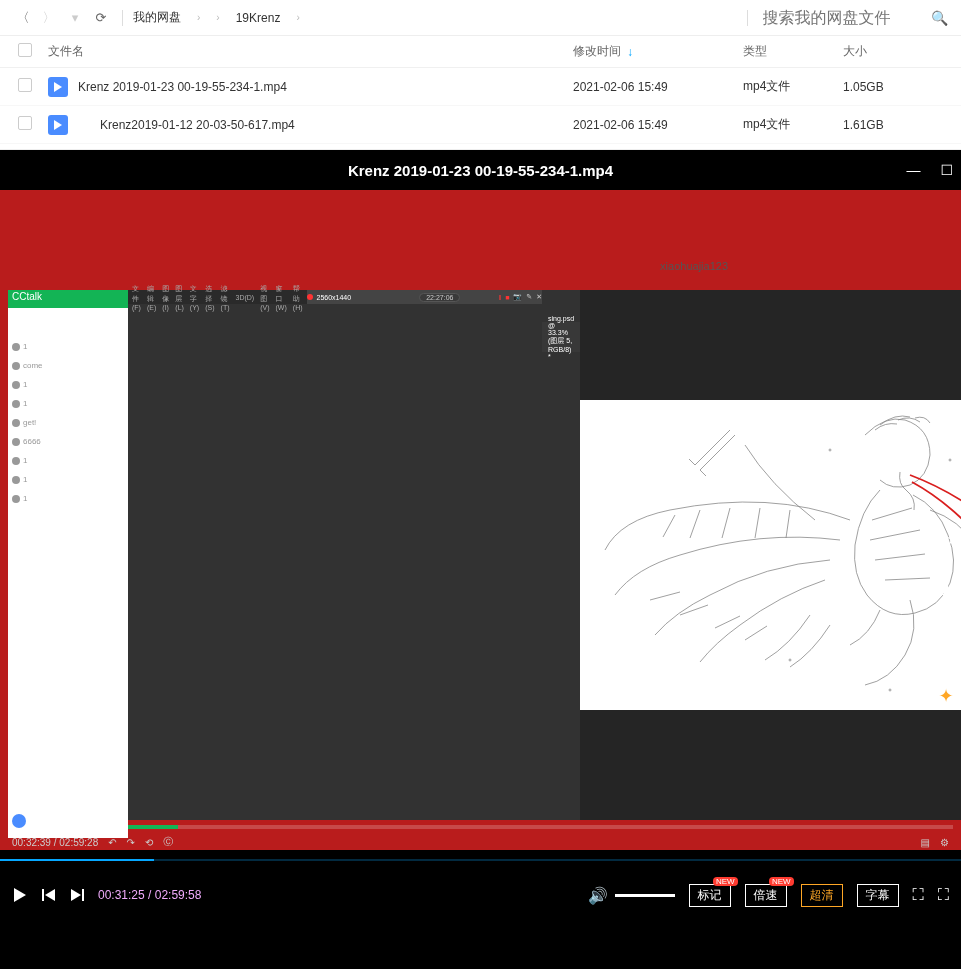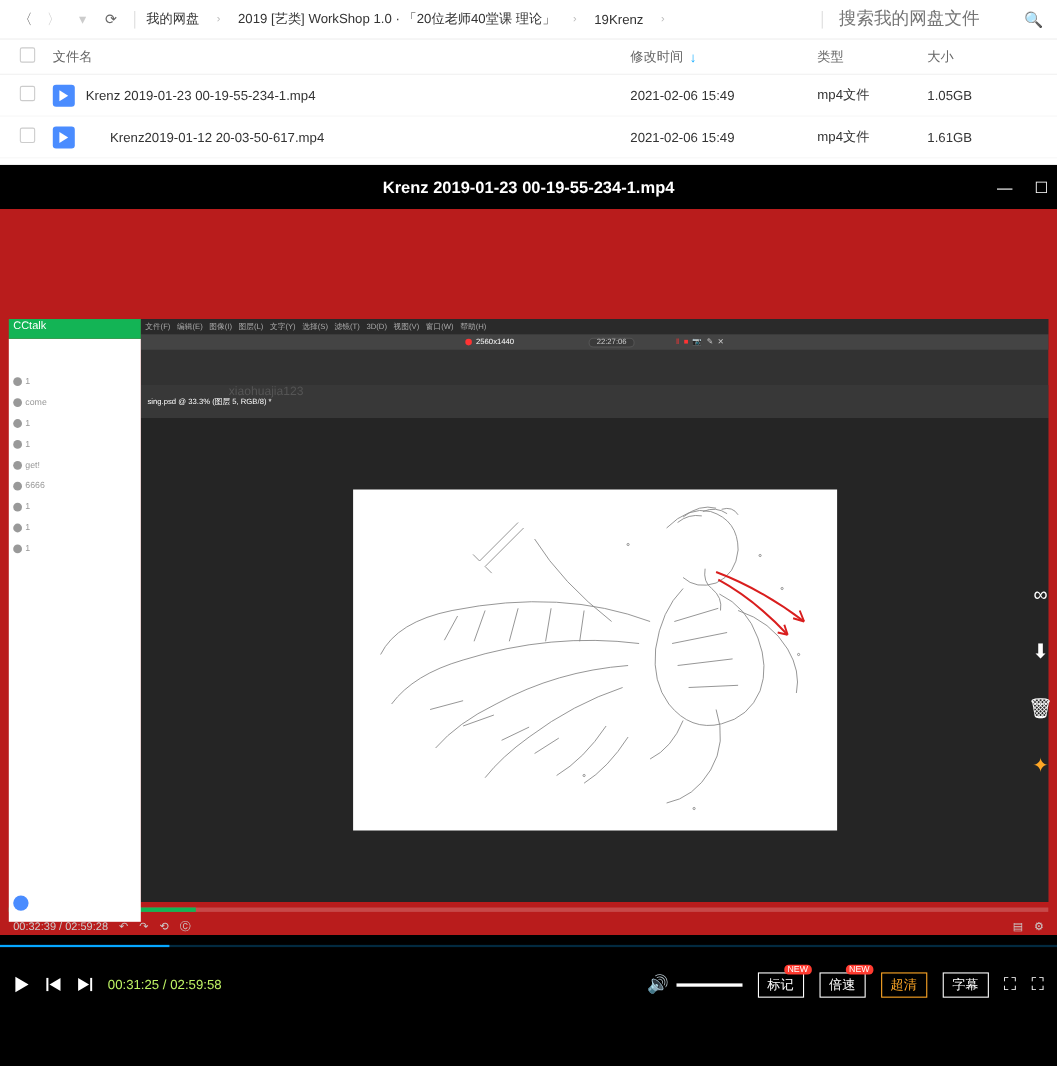--- a/index.html
+++ b/index.html
@@ -38,21 +38,21 @@
   .win-btn { color: #fff; font-size: 14px; cursor: pointer; }
 
   .video-area { position: relative; height: 660px; background: #b91c1c; overflow: hidden; }
   .cctalk-bar { position: absolute; left: 8px; top: 100px; width: 120px; height: 18px; background: #13b455; color: #fff; font-size: 10px; padding: 1px 4px; z-index: 3; }
   .chat-panel { position: absolute; left: 8px; top: 118px; width: 120px; height: 530px; background: #fff; font-size: 8px; color: #999; z-index: 2; padding: 4px; }
   .chat-rows { display: flex; flex-direction: column; gap: 10px; padding-top: 30px; }
   .chat-row { display: flex; gap: 3px; align-items: center; }
   .avatar-dot { width: 8px; height: 8px; border-radius: 50%; background: #999; }
   .chat-circle { position: absolute; left: 4px; bottom: 10px; width: 14px; height: 14px; border-radius: 50%; background: #4a8cff; }
 
-  .ps-window { position: absolute; left: 128px; top: 100px; right: 8px; height: 530px; background: #323232; display: flex; flex-direction: column; }
+  .ps-window { position: absolute; left: 128px; top: 100px; right: 8px; height: 530px; background: #323232; display: flex; flex-direction: row; }
   .ps-menubar { height: 14px; background: #2a2a2a; display: flex; align-items: center; gap: 6px; padding: 0 4px; font-size: 7px; color: #aaa; }
   .ps-toolbar { height: 14px; background: #444; display: flex; align-items: center; justify-content: center; gap: 4px; font-size: 7px; color: #ccc; position: relative; }
   .rec-dot { width: 6px; height: 6px; background: #ff3333; border-radius: 50%; }
   .res-text { color: #fff; }
   .timer-badge { background: #3a3a3a; border: 1px solid #555; border-radius: 8px; padding: 0 6px; font-size: 7px; }
   .ps-tabs { background: #383838; height: 30px; margin-top: 32px; display: flex; align-items: center; gap: 12px; padding: 0 6px; font-size: 7px; color: #888; }
   .ps-tab.active { color: #fff; }
   .canvas-container { flex: 1; background: #252525; display: flex; align-items: center; justify-content: center; position: relative; }
   .canvas { width: 440px; height: 310px; background: #fff; position: relative; overflow: hidden; }
   .watermark { position: absolute; left: 80px; top: -30px; font-size: 11px; color: #555; z-index: 5; }
@@ -68,42 +68,41 @@
   .inner-controls { position: absolute; left: 8px; right: 8px; top: 640px; height: 24px; display: flex; align-items: center; gap: 10px; font-size: 10px; color: #ccc; padding: 0 4px; }
   .inner-controls .spacer { flex: 1; }
 
   
   .main-seek-line { position: absolute; left: 0; right: 0; bottom: 58px; height: 2px; background: rgba(6,167,255,0.25); }
   .main-seek-fill { width: 16%; height: 100%; background: #06a7ff; }
 
   
   .main-controls { position: absolute; left: 0; right: 0; bottom: 0; height: 48px; background: #000; display: flex; align-items: center; padding: 0 12px; gap: 14px; }
   .ctrl-btn { color: #fff; font-size: 16px; cursor: pointer; display: flex; align-items: center; }
-  .time-display { color: #bef264; font-size: 12px; }
+  .time-display { color: #f0abfc; font-size: 12px; }
   .spacer { flex: 1; }
   .vol { display: flex; align-items: center; gap: 6px; }
   .vol-bar { width: 60px; height: 3px; background: #fff; }
   .pill-btn { border: 1px solid #fff; color: #fff; font-size: 12px; padding: 2px 8px; cursor: pointer; position: relative; }
   .pill-btn.quality { border-color: #ffa726; color: #ffa726; }
   .new-badge { position: absolute; top: -8px; right: -8px; background: #ff3b30; color: #fff; font-size: 8px; padding: 0 3px; border-radius: 4px; }
 </style>
 </head>
 <body>
 
 <div class="file-browser">
   <div class="toolbar">
     <div class="nav-btn">〈</div>
     <div class="nav-btn disabled">〉</div>
     <div class="nav-btn disabled">▾</div>
     <div class="nav-btn">⟳</div>
     <div class="divider-v"></div>
     <div class="breadcrumb">
       <span class="crumb">我的网盘</span>
       <span class="chev">›</span>
-      <span class="crumb">2019 [艺类] WorkShop 1.0 · 「20位老师40堂课 理论」</span>
       <span class="chev">›</span>
       <span class="crumb">19Krenz</span>
       <span class="chev">›</span>
     </div>
     <div class="divider-v"></div>
     <input class="search-box" placeholder="搜索我的网盘文件" style="">
     <span class="search-icon">🔍</span>
   </div>
 
   <div class="table-head">

